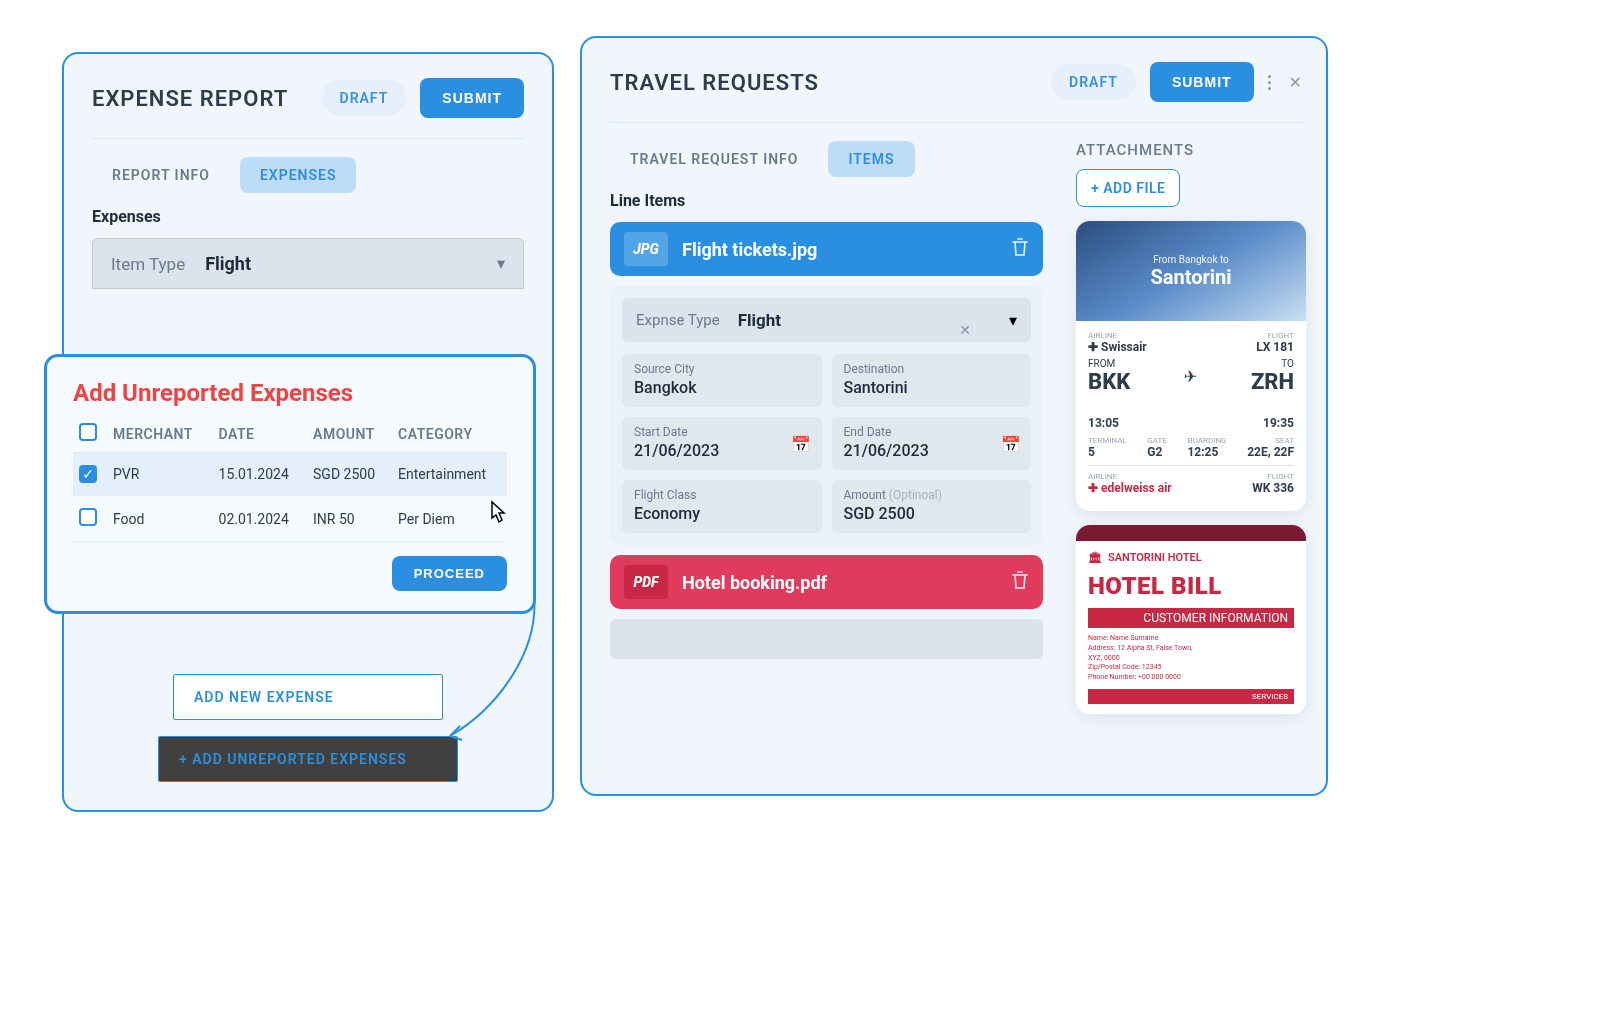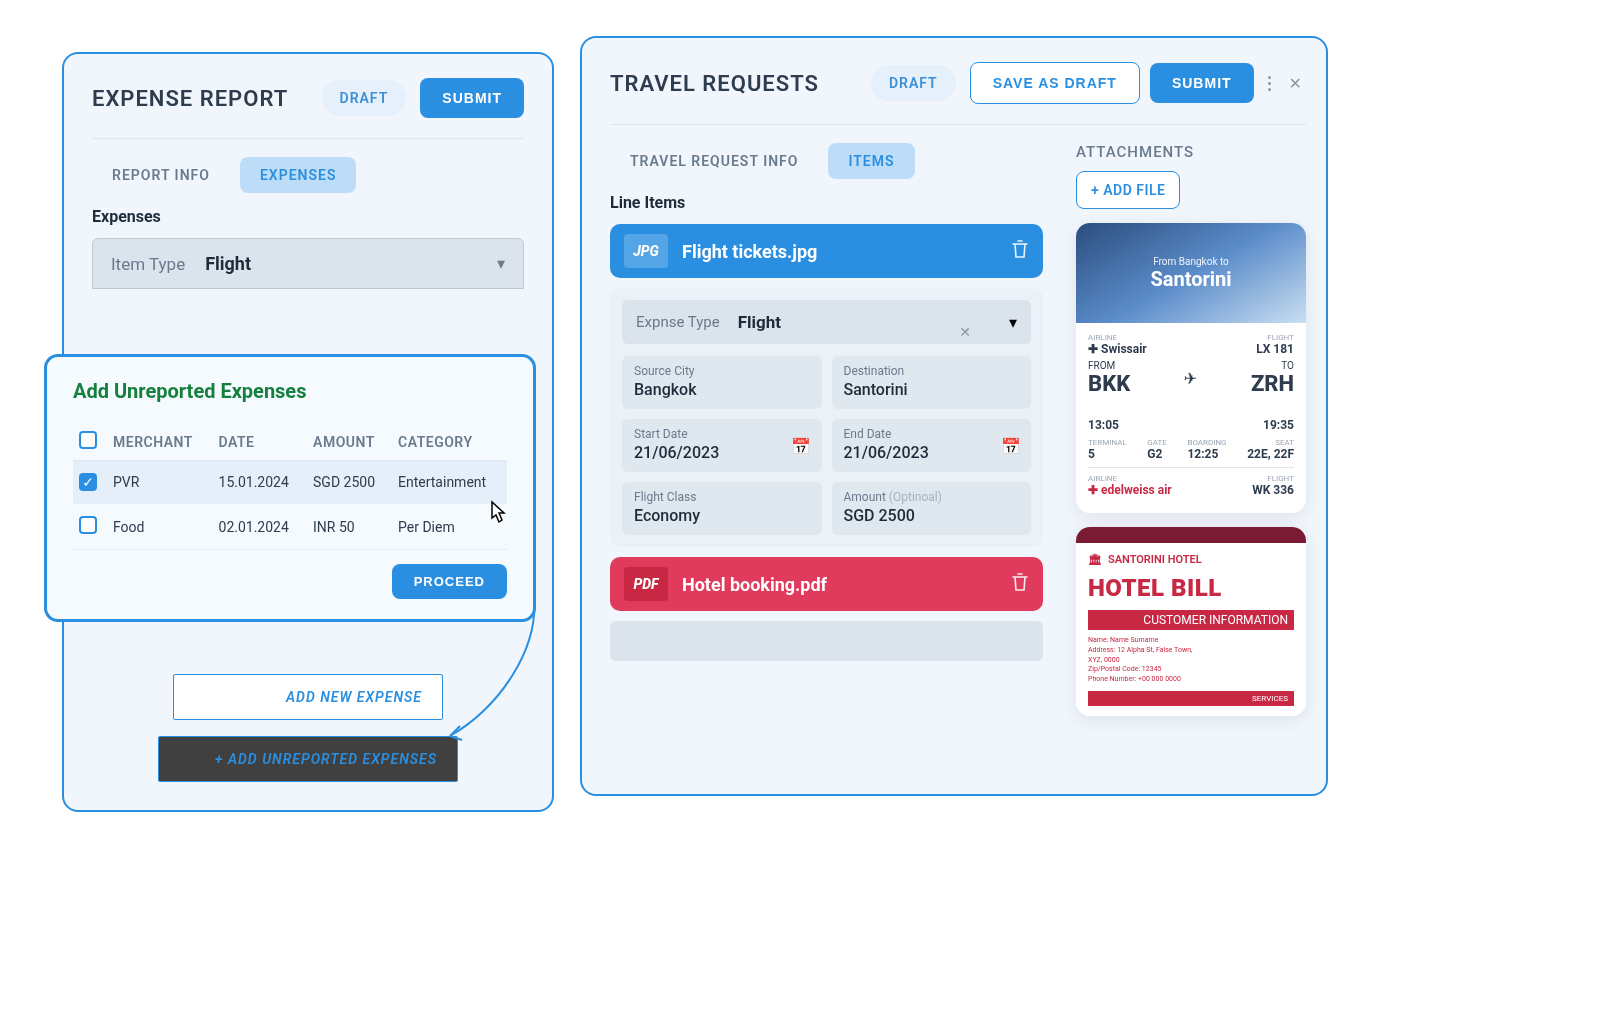--- a/index.html
+++ b/index.html
@@ -105,23 +105,23 @@
     left: 44px; top: 354px;
     width: 492px;
     background: #f5faff;
     border: 3px solid #2a8fe0;
     border-radius: 14px;
     padding: 22px 26px 20px 26px;
     z-index: 10;
   }
   .modal-title {
     font-weight: 700;
-    color: #15803d;
-    font-size: 20px;
-    margin-bottom: 20px;
+    color: #ef4444;
+    font-size: 24px;
+    margin-bottom: 8px;
   }
   table.exp-table { width:100%; border-collapse: collapse; font-size:14px; }
   table.exp-table th {
     text-align:left; color:#6a7a8d; font-weight:600; letter-spacing:0.5px;
     padding: 8px 6px; border-bottom: 1px solid #dbe7f3;
   }
   table.exp-table td {
     padding: 12px 6px; color:#2e3c4e; border-bottom: 1px solid #e3edf7;
   }
   table.exp-table tr.selected { background: #e4eff9; }
@@ -142,23 +142,23 @@
     position:absolute; left: 484px; top: 500px; z-index:12; font-size:26px;
     color:#000;
   }
 
   
   .big-btns {
     position:absolute; left: 0; right:0; bottom: 28px;
     display:flex; flex-direction:column; align-items:center; gap:16px;
   }
   .big-btn {
-    width: 270px; text-align:right;
+    width: 270px; text-align:left;
     padding: 14px 20px; border-radius: 2px;
-    font-weight:600; letter-spacing:1px; font-size:14px;font-style:italic;
+    font-weight:600; letter-spacing:1px; font-size:14px;
   }
   .big-btn.outline { background:#fff; color:#2a8fe0; border:1.5px solid #2a8fe0; }
   .big-btn.soft { background:#404040; color:#2a8fe0; border:1.5px solid #2a8fe0; width:300px; }
 
   
   .connector {
     position:absolute;
     left: 438px; top: 588px;
     width: 120px; height: 160px;
     z-index:5;
@@ -316,21 +316,20 @@
   <svg width="26" height="30" viewBox="0 0 26 30">
       <path d="M8 2 L8 18 L12 15 L15 22 L18 20 L15 13 L20 13 Z" fill="#fff" stroke="#000" stroke-width="1.5"></path>
     </svg>
 </div>
 
 <div class="panel panel-right">
   <div class="panel-header">
     <div class="page-title">TRAVEL REQUESTS</div>
     <div class="badge-draft">DRAFT</div>
     <div class="head-right">
-      <button class="btn-outline">SAVE AS DRAFT</button>
       <button class="btn-primary">SUBMIT</button>
       <div class="kebab">
           <span></span>
           <span></span>
           <span></span>
         </div>
       <div class="close-x">✕</div>
     </div>
   </div>
 

